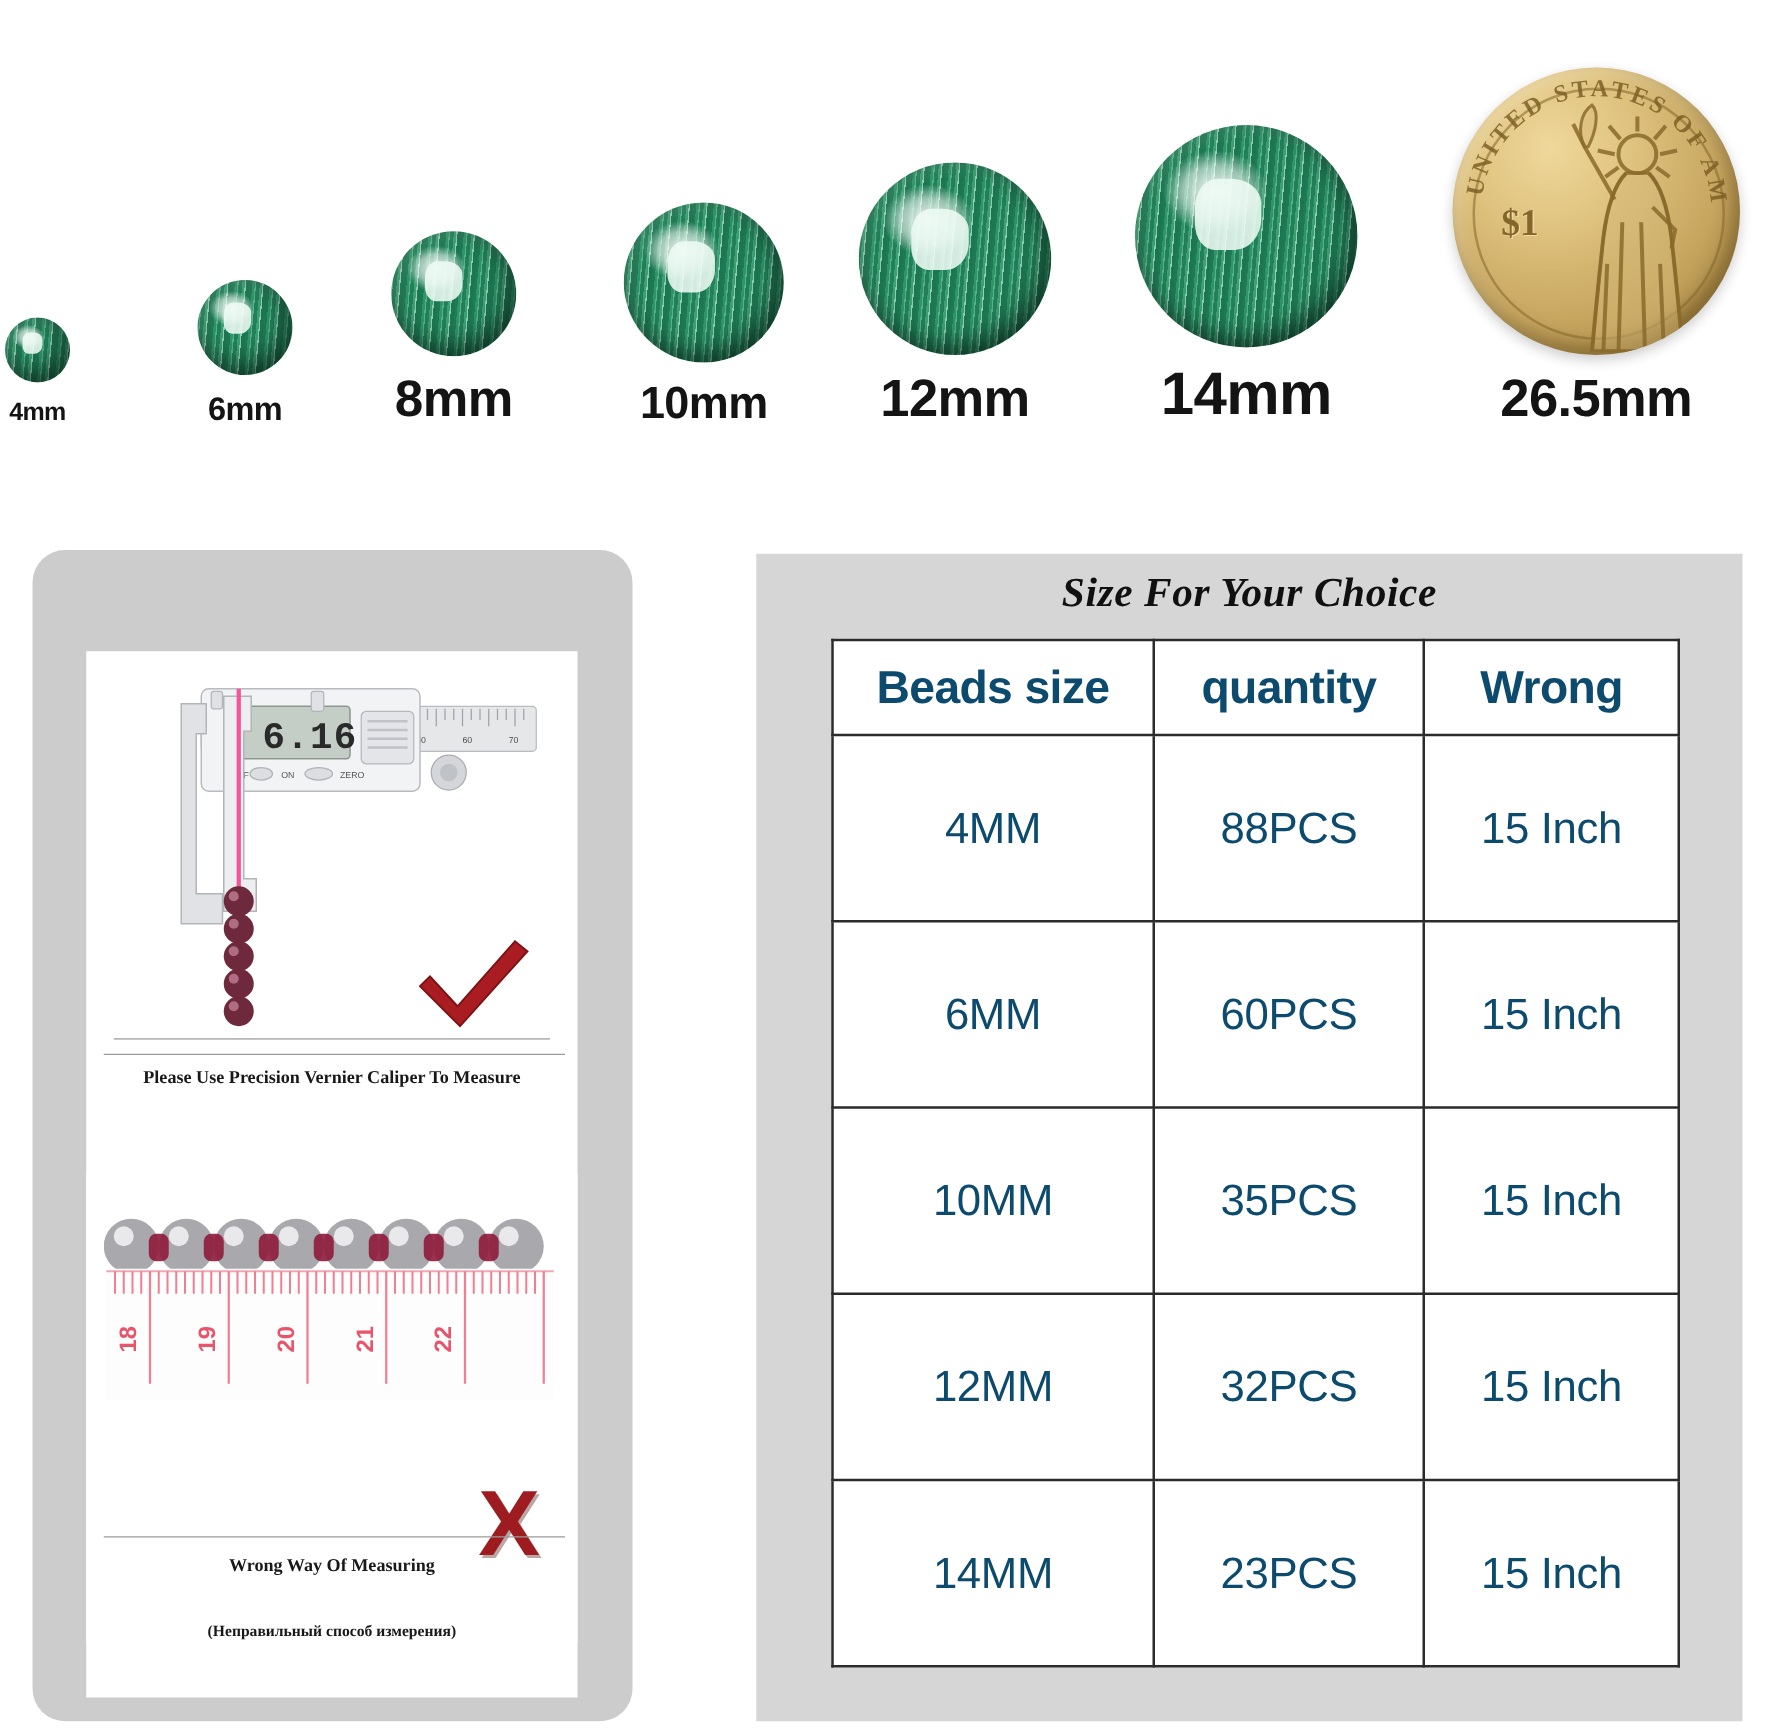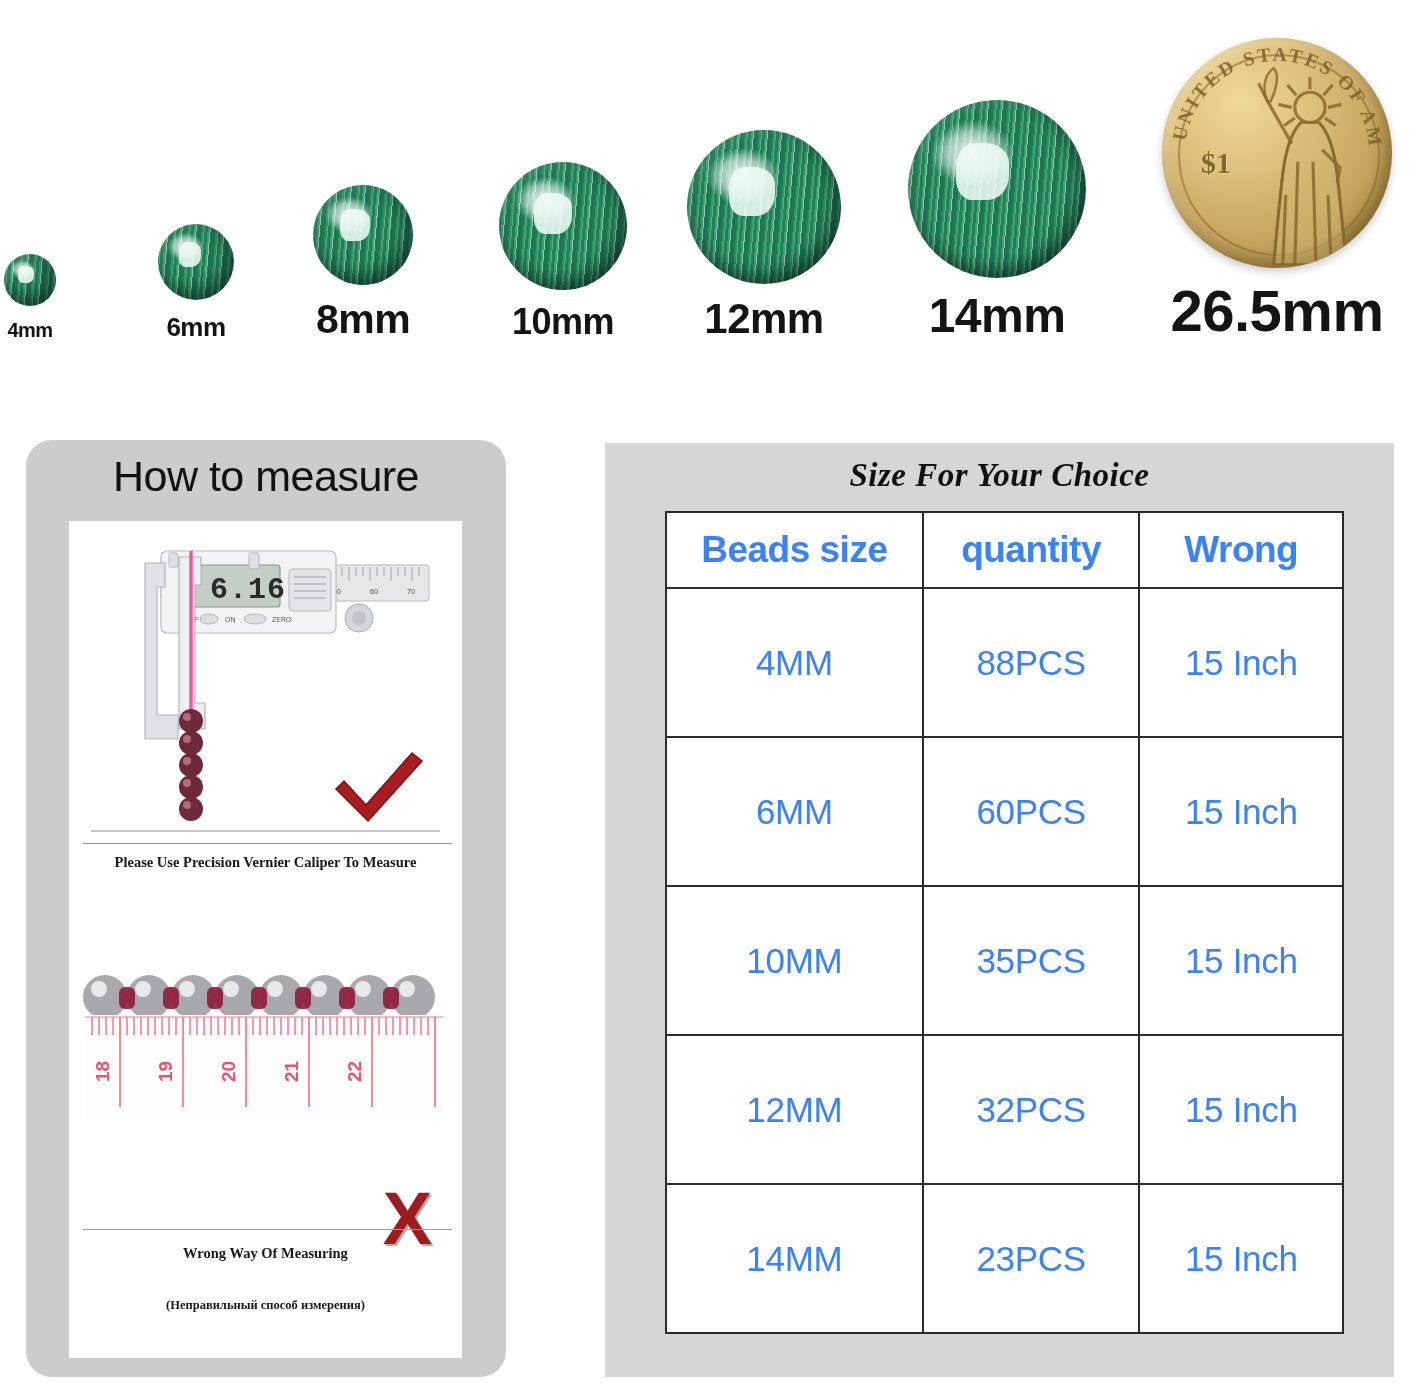--- a/index.html
+++ b/index.html
@@ -247,21 +247,21 @@
     border-collapse: collapse;
     background: #ffffff;
     table-layout: fixed;
   }
   #size-table td, #size-table th {
     border: 2px solid #2b2b2b;
     text-align: center;
     vertical-align: middle;
     background: #ffffff;
     font-family: "Liberation Sans", sans-serif;
-    color: #3b82f6;
+    color: #0c4a6e;
   }
   #size-table th {
     height: 72px;
     font-size: 37px;
     font-weight: 700;
     letter-spacing: -0.5px;
   }
   #size-table td {
     height: 145px;
     font-size: 35px;
@@ -343,27 +343,26 @@
             <path d="M52 22 L52 14 M43 26 L37 19 M61 26 L67 19 M40 34 L31 32 M64 34 L73 32 M42 41 L35 46 M62 41 L69 46"></path>
             <path d="M46 44 C40 50 36 62 34 78 C32 96 30 116 28 138"></path>
             <path d="M58 44 C64 50 68 62 70 78 C72 96 74 116 76 138"></path>
             <path d="M40 58 L24 30 L18 18"></path>
             <path d="M24 30 C20 22 22 12 28 8 C32 12 30 22 26 30 Z" class="fillsoft"></path>
             <path d="M44 70 L42 138 M54 70 L56 138 M36 92 L34 138 M64 92 L66 138"></path>
             <path d="M60 62 L72 74 L70 84"></path>
           </svg>
         </div>
       </div>
-      <div class="size-label" style="font-size: 58px;">26.5mm</div>
+      <div class="size-label" style="font-size: 42px;">26.5mm</div>
     </div>
   </div>
 
 <div id="measure-panel">
 
-  <div id="measure-title">How to measure</div>
 
   <div class="measure-card" id="card-right">
     <div id="card-right-inner">
 
       <div class="photo-area" style="position:absolute;left:14px;top:22px;width:365px;height:292px;">
         <svg class="caliper-svg" width="365" height="292" viewBox="0 0 365 292">
 
           <rect x="78" y="22" width="268" height="36" rx="3" fill="#e6e7e9" stroke="#b9bbc0" stroke-width="1"></rect>
 
           <g stroke="#9fa2a8" stroke-width="1">

